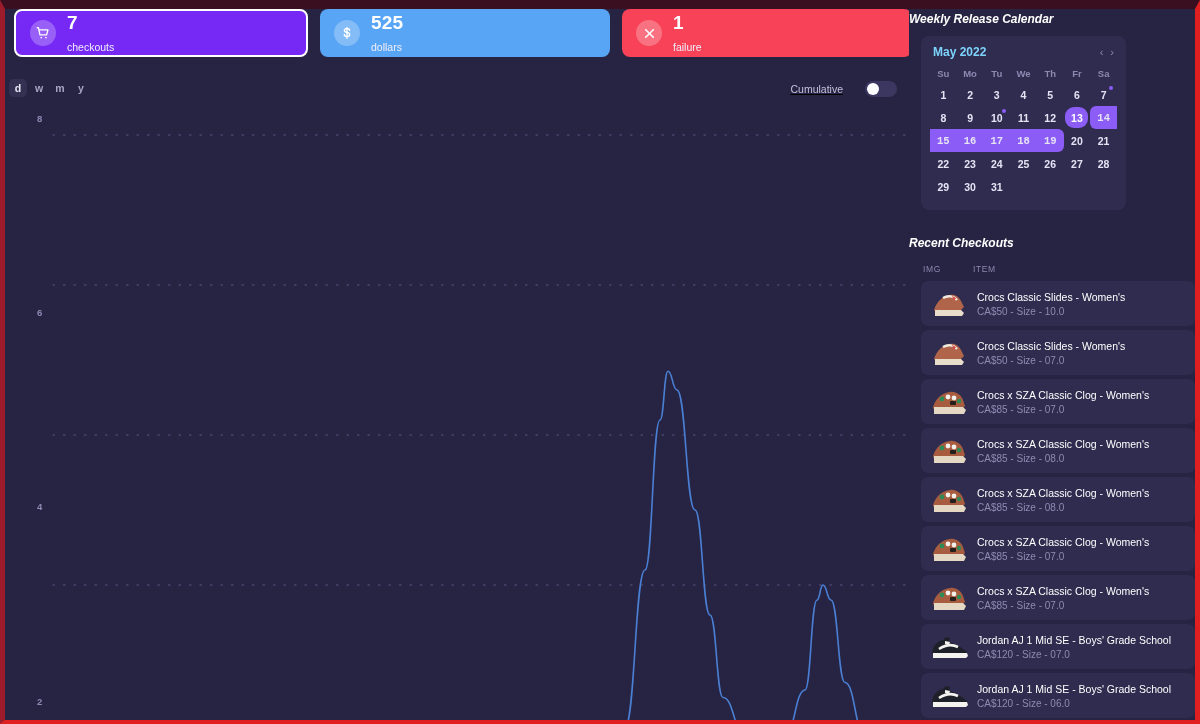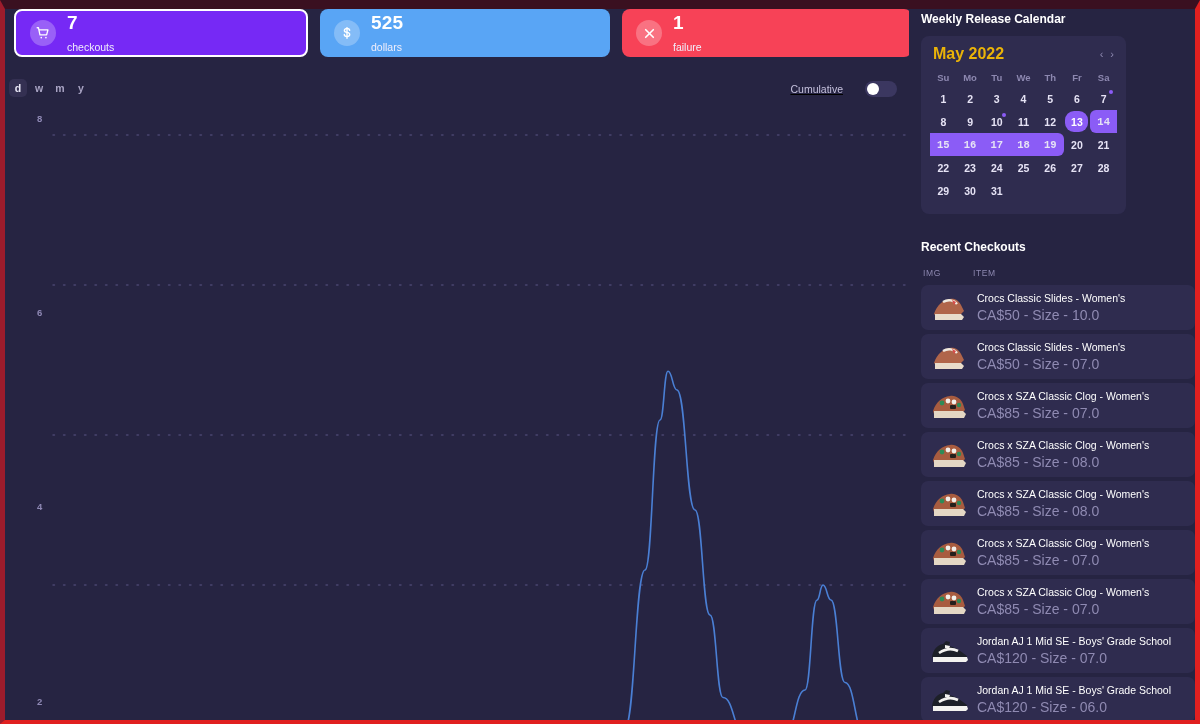--- a/index.html
+++ b/index.html
@@ -96,36 +96,37 @@
   }
 
   
   .rail {
     position: absolute; right: 0; top: 0;
     width: 286px; height: 100%;
     background: #262442;
   }
   .rail-title {
     font-size: 12px; font-weight: bold; color: #ffffff;
-    padding-left: 12px;
+    padding-left: 0;
+    font-style: italic;
   }
   #cal-title { padding-top: 3px; }
 
   .cal-card {
     margin: 10px 0 0 12px;
     width: 205px;
     background: #2f2c4f;
     border-radius: 8px;
     padding: 9px 9px 12px 9px;
   }
   .cal-head {
     display: flex; align-items: center; justify-content: space-between;
     padding: 0 3px 6px 3px;
   }
-  .cal-month { font-size: 16px; font-weight: bold; color: #eab308; }
+  .cal-month { font-size: 12px; font-weight: bold; color: #7dd3fc; }
   .cal-nav { display: flex; gap: 7px; }
   .cal-nav span { font-size: 11px; color: #8d88b0; cursor: pointer; line-height: 1; }
   .cal-grid { display: grid; grid-template-columns: repeat(7, 1fr); }
   .cal-dow {
     font-size: 9.5px; color: #8d88b0; text-align: center;
     height: 18px; line-height: 18px; font-weight: bold;
   }
   .cal-cell {
     position: relative;
     height: 23px;
@@ -162,21 +163,21 @@
     margin: 4px 0 0 12px; width: 274px; height: 45px;
     background: #2f2c4f; border-radius: 7px;
     padding-left: 6px; cursor: pointer;
   }
   .co-thumb {
     width: 46px; height: 38px; flex: 0 0 46px;
     display: flex; align-items: center; justify-content: center;
   }
   .co-info { display: flex; flex-direction: column; gap: 3px; padding-left: 4px; }
   .co-name { font-size: 10.5px; color: #ffffff; }
-  .co-sub  { font-size: 14px; color: #8f8ab2; }
+  .co-sub  { font-size: 10px; color: #8f8ab2; }
 </style>
 </head>
 <body>
 
 <div id="screen">
 <div id="inner">
 
   <div class="cards">
 
     <div class="card checkouts">

